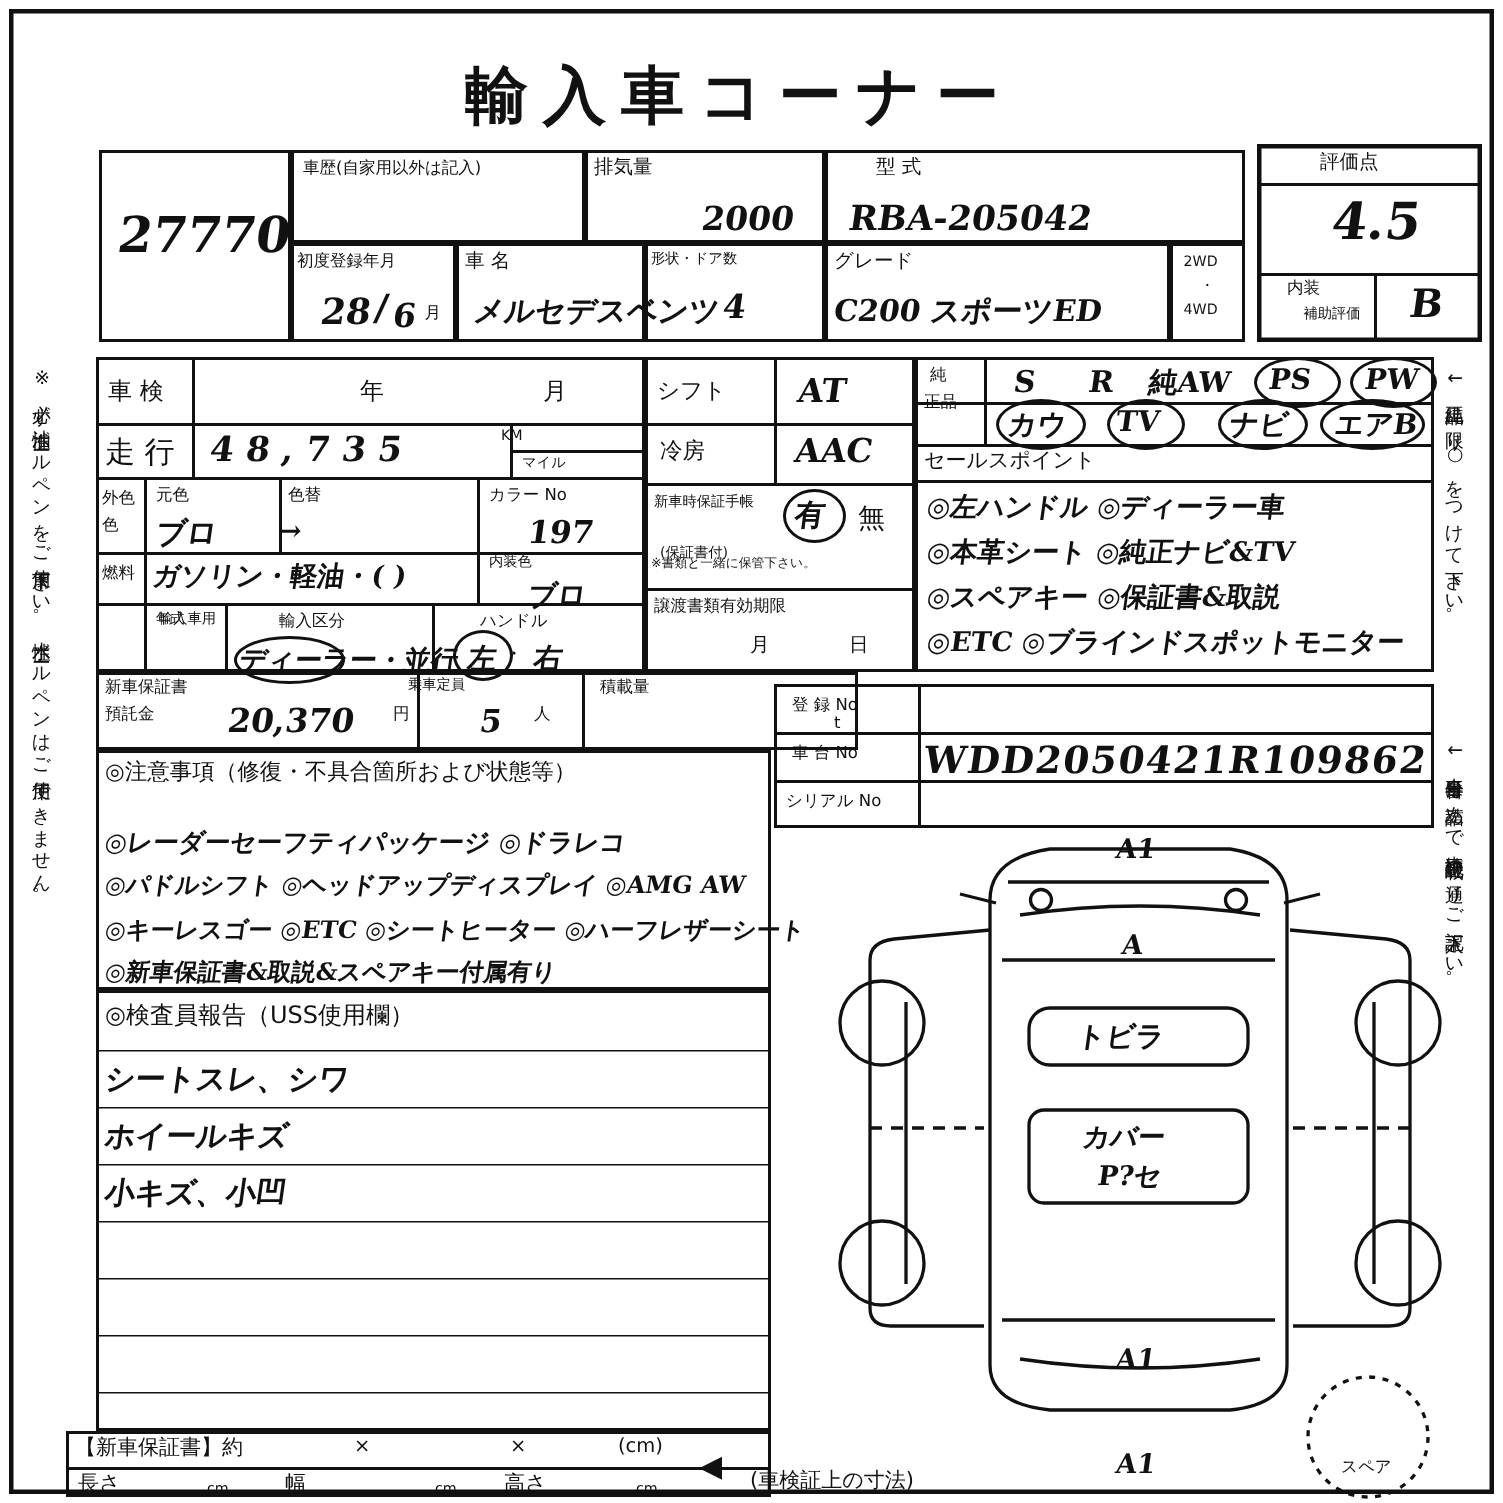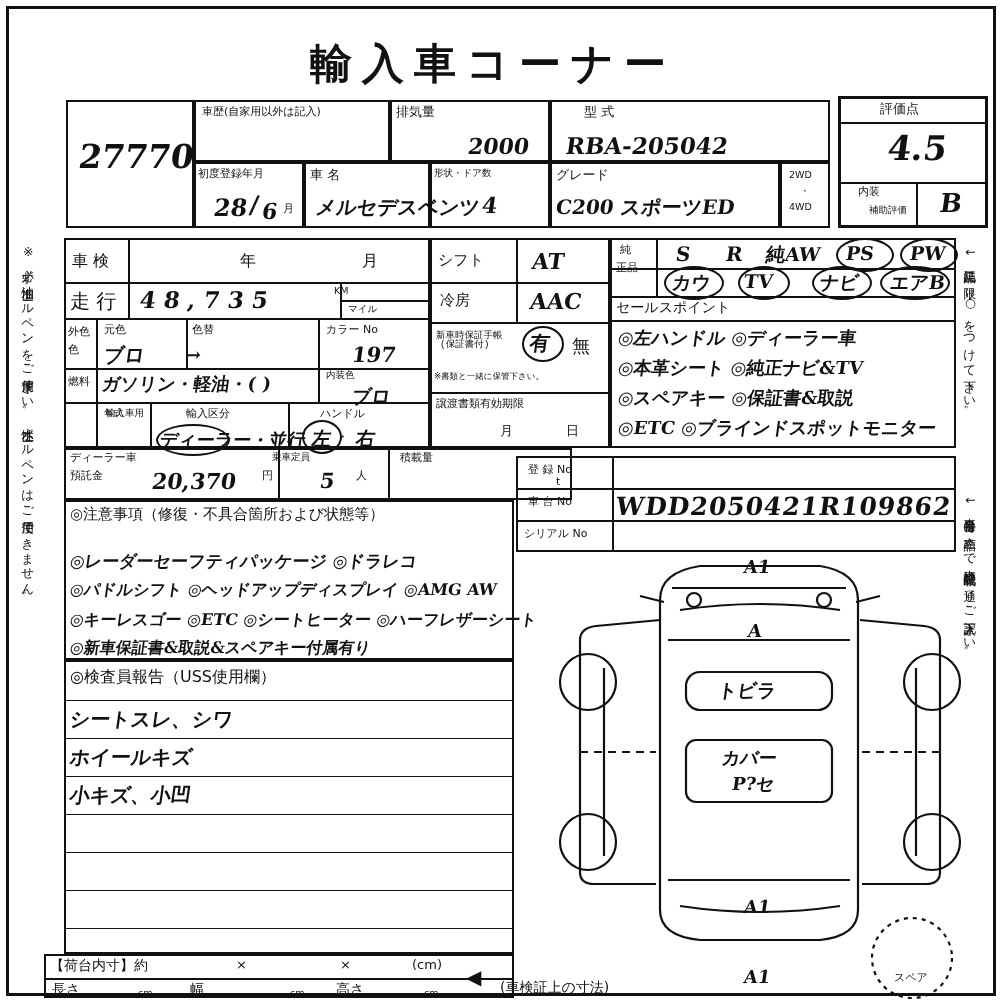--- a/index.html
+++ b/index.html
@@ -120,42 +120,42 @@
   <div class="lbl sm" style="left:320px;top:408px;">ハンドル</div>
   <div class="hand" style="left:312px;top:426px;font-size:19px;">左</div>
   <div class="lbl" style="left:336px;top:430px;">・</div>
   <div class="hand" style="left:356px;top:426px;font-size:19px;">右</div>
   <div class="ellipse" style="left:302px;top:420px;width:36px;height:30px;"></div>
   <div class="ellipse" style="left:156px;top:424px;width:70px;height:28px;"></div>
 
   <div class="bx" style="left:64px;top:448px;width:508px;height:52px;"></div>
   <div class="ln" style="left:278px;top:448px;width:2px;height:52px;"></div>
   <div class="ln" style="left:388px;top:448px;width:2px;height:52px;"></div>
-  <div class="lbl sm" style="left:70px;top:452px;">ディーラー車</div>
+  <div class="lbl sm" style="left:70px;top:452px;">新車保証書</div>
   <div class="lbl sm" style="left:70px;top:470px;">預託金</div>
   <div class="hand" style="left:152px;top:468px;font-size:22px;">20,370</div>
   <div class="lbl sm" style="left:262px;top:470px;">円</div>
   <div class="lbl xs" style="left:272px;top:452px;">乗車定員</div>
   <div class="hand" style="left:320px;top:468px;font-size:21px;">5</div>
   <div class="lbl sm" style="left:356px;top:470px;">人</div>
   <div class="lbl sm" style="left:400px;top:452px;">積載量</div>
   <div class="lbl sm" style="left:556px;top:476px;">t</div>
 
   <div class="bx" style="left:430px;top:238px;width:180px;height:210px;"></div>
   <div class="ln" style="left:430px;top:282px;width:180px;height:2px;"></div>
   <div class="ln" style="left:430px;top:322px;width:180px;height:2px;"></div>
   <div class="ln" style="left:430px;top:392px;width:180px;height:2px;"></div>
   <div class="ln" style="left:516px;top:238px;width:2px;height:84px;"></div>
   <div class="lbl" style="left:438px;top:252px;font-size:15px;">シフト</div>
   <div class="hand" style="left:532px;top:248px;font-size:22px;">AT</div>
   <div class="lbl" style="left:440px;top:292px;font-size:15px;">冷房</div>
   <div class="hand" style="left:530px;top:288px;font-size:22px;">AAC</div>
 
   <div class="lbl xs" style="left:436px;top:330px;">新車時保証手帳</div>
-  <div class="lbl xs" style="left:440px;top:340px;font-family:Liberation Mono, monospace;">(保証書付)</div>
+  <div class="lbl xs" style="left:440px;top:364px;">(保証書付)</div>
   <div class="hand" style="left:530px;top:330px;font-size:20px;">有</div>
   <div class="ellipse" style="left:522px;top:326px;width:38px;height:32px;"></div>
   <div class="lbl sm" style="left:572px;top:336px;font-size:18px;">無</div>
   <div class="lbl xs" style="left:434px;top:372px;font-size:8.5px;">※書類と一緒に保管下さい。</div>
 
   <div class="lbl sm" style="left:436px;top:398px;">譲渡書類有効期限</div>
   <div class="lbl" style="left:500px;top:424px;">月</div>
   <div class="lbl" style="left:566px;top:424px;">日</div>
 
   <div class="bx" style="left:610px;top:238px;width:346px;height:210px;"></div>
@@ -213,21 +213,21 @@
   <div class="ln" style="left:64px;top:814px;width:450px;height:1px;"></div>
   <div class="ln" style="left:64px;top:852px;width:450px;height:1px;"></div>
   <div class="ln" style="left:64px;top:890px;width:450px;height:1px;"></div>
   <div class="ln" style="left:64px;top:928px;width:450px;height:1px;"></div>
   <div class="hand" style="left:70px;top:706px;font-size:20px;">シートスレ、シワ</div>
   <div class="hand" style="left:70px;top:744px;font-size:20px;">ホイールキズ</div>
   <div class="hand" style="left:70px;top:782px;font-size:20px;">小キズ、小凹</div>
 
   <div class="bx" style="left:44px;top:954px;width:470px;height:44px;"></div>
   <div class="ln" style="left:44px;top:978px;width:470px;height:2px;"></div>
-  <div class="lbl" style="left:50px;top:958px;font-size:14px;">【荷台内寸】約</div>
+  <div class="lbl" style="left:50px;top:958px;font-size:14px;">【新車保証書】約</div>
   <div class="lbl" style="left:236px;top:958px;">×</div>
   <div class="lbl" style="left:340px;top:958px;">×</div>
   <div class="lbl" style="left:412px;top:958px;">(cm)</div>
   <div class="lbl" style="left:52px;top:982px;font-size:14px;">長さ</div>
   <div class="lbl xs" style="left:138px;top:988px;">cm</div>
   <div class="lbl" style="left:190px;top:982px;font-size:14px;">幅</div>
   <div class="lbl xs" style="left:290px;top:988px;">cm</div>
   <div class="lbl" style="left:336px;top:982px;font-size:14px;">高さ</div>
   <div class="lbl xs" style="left:424px;top:988px;">cm</div>
   <div class="lbl" style="left:466px;top:966px;font-size:20px;">◀</div>

